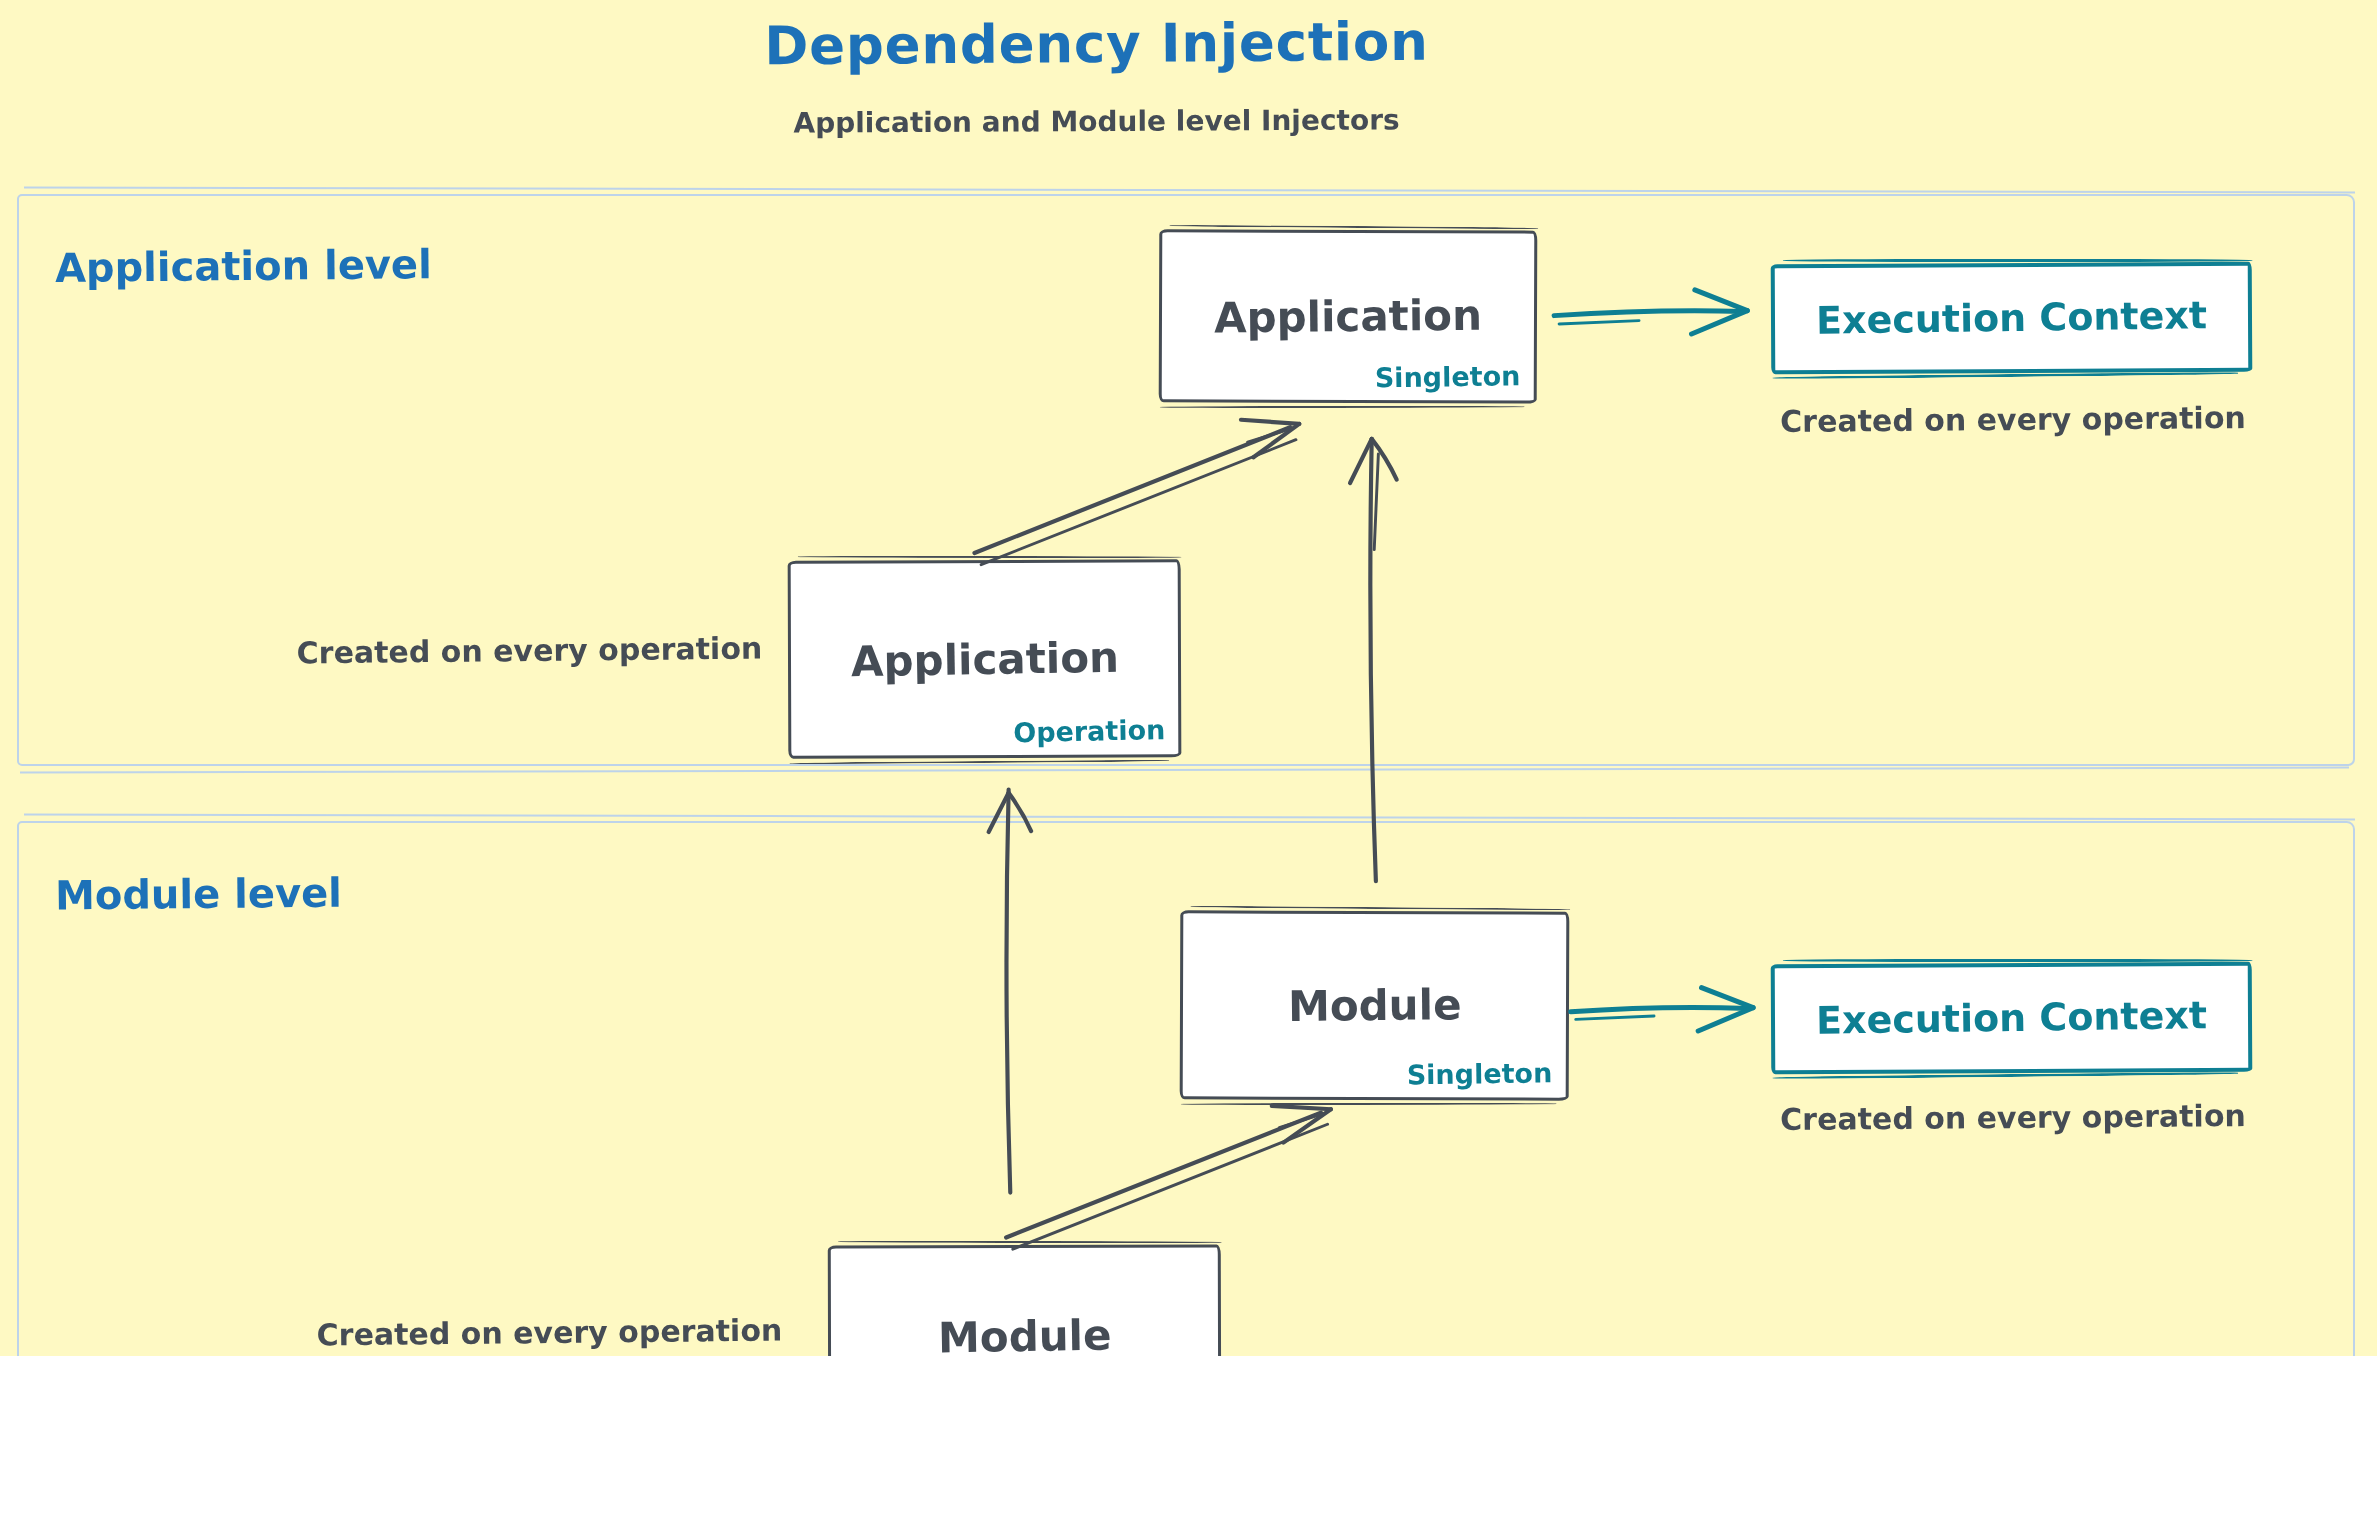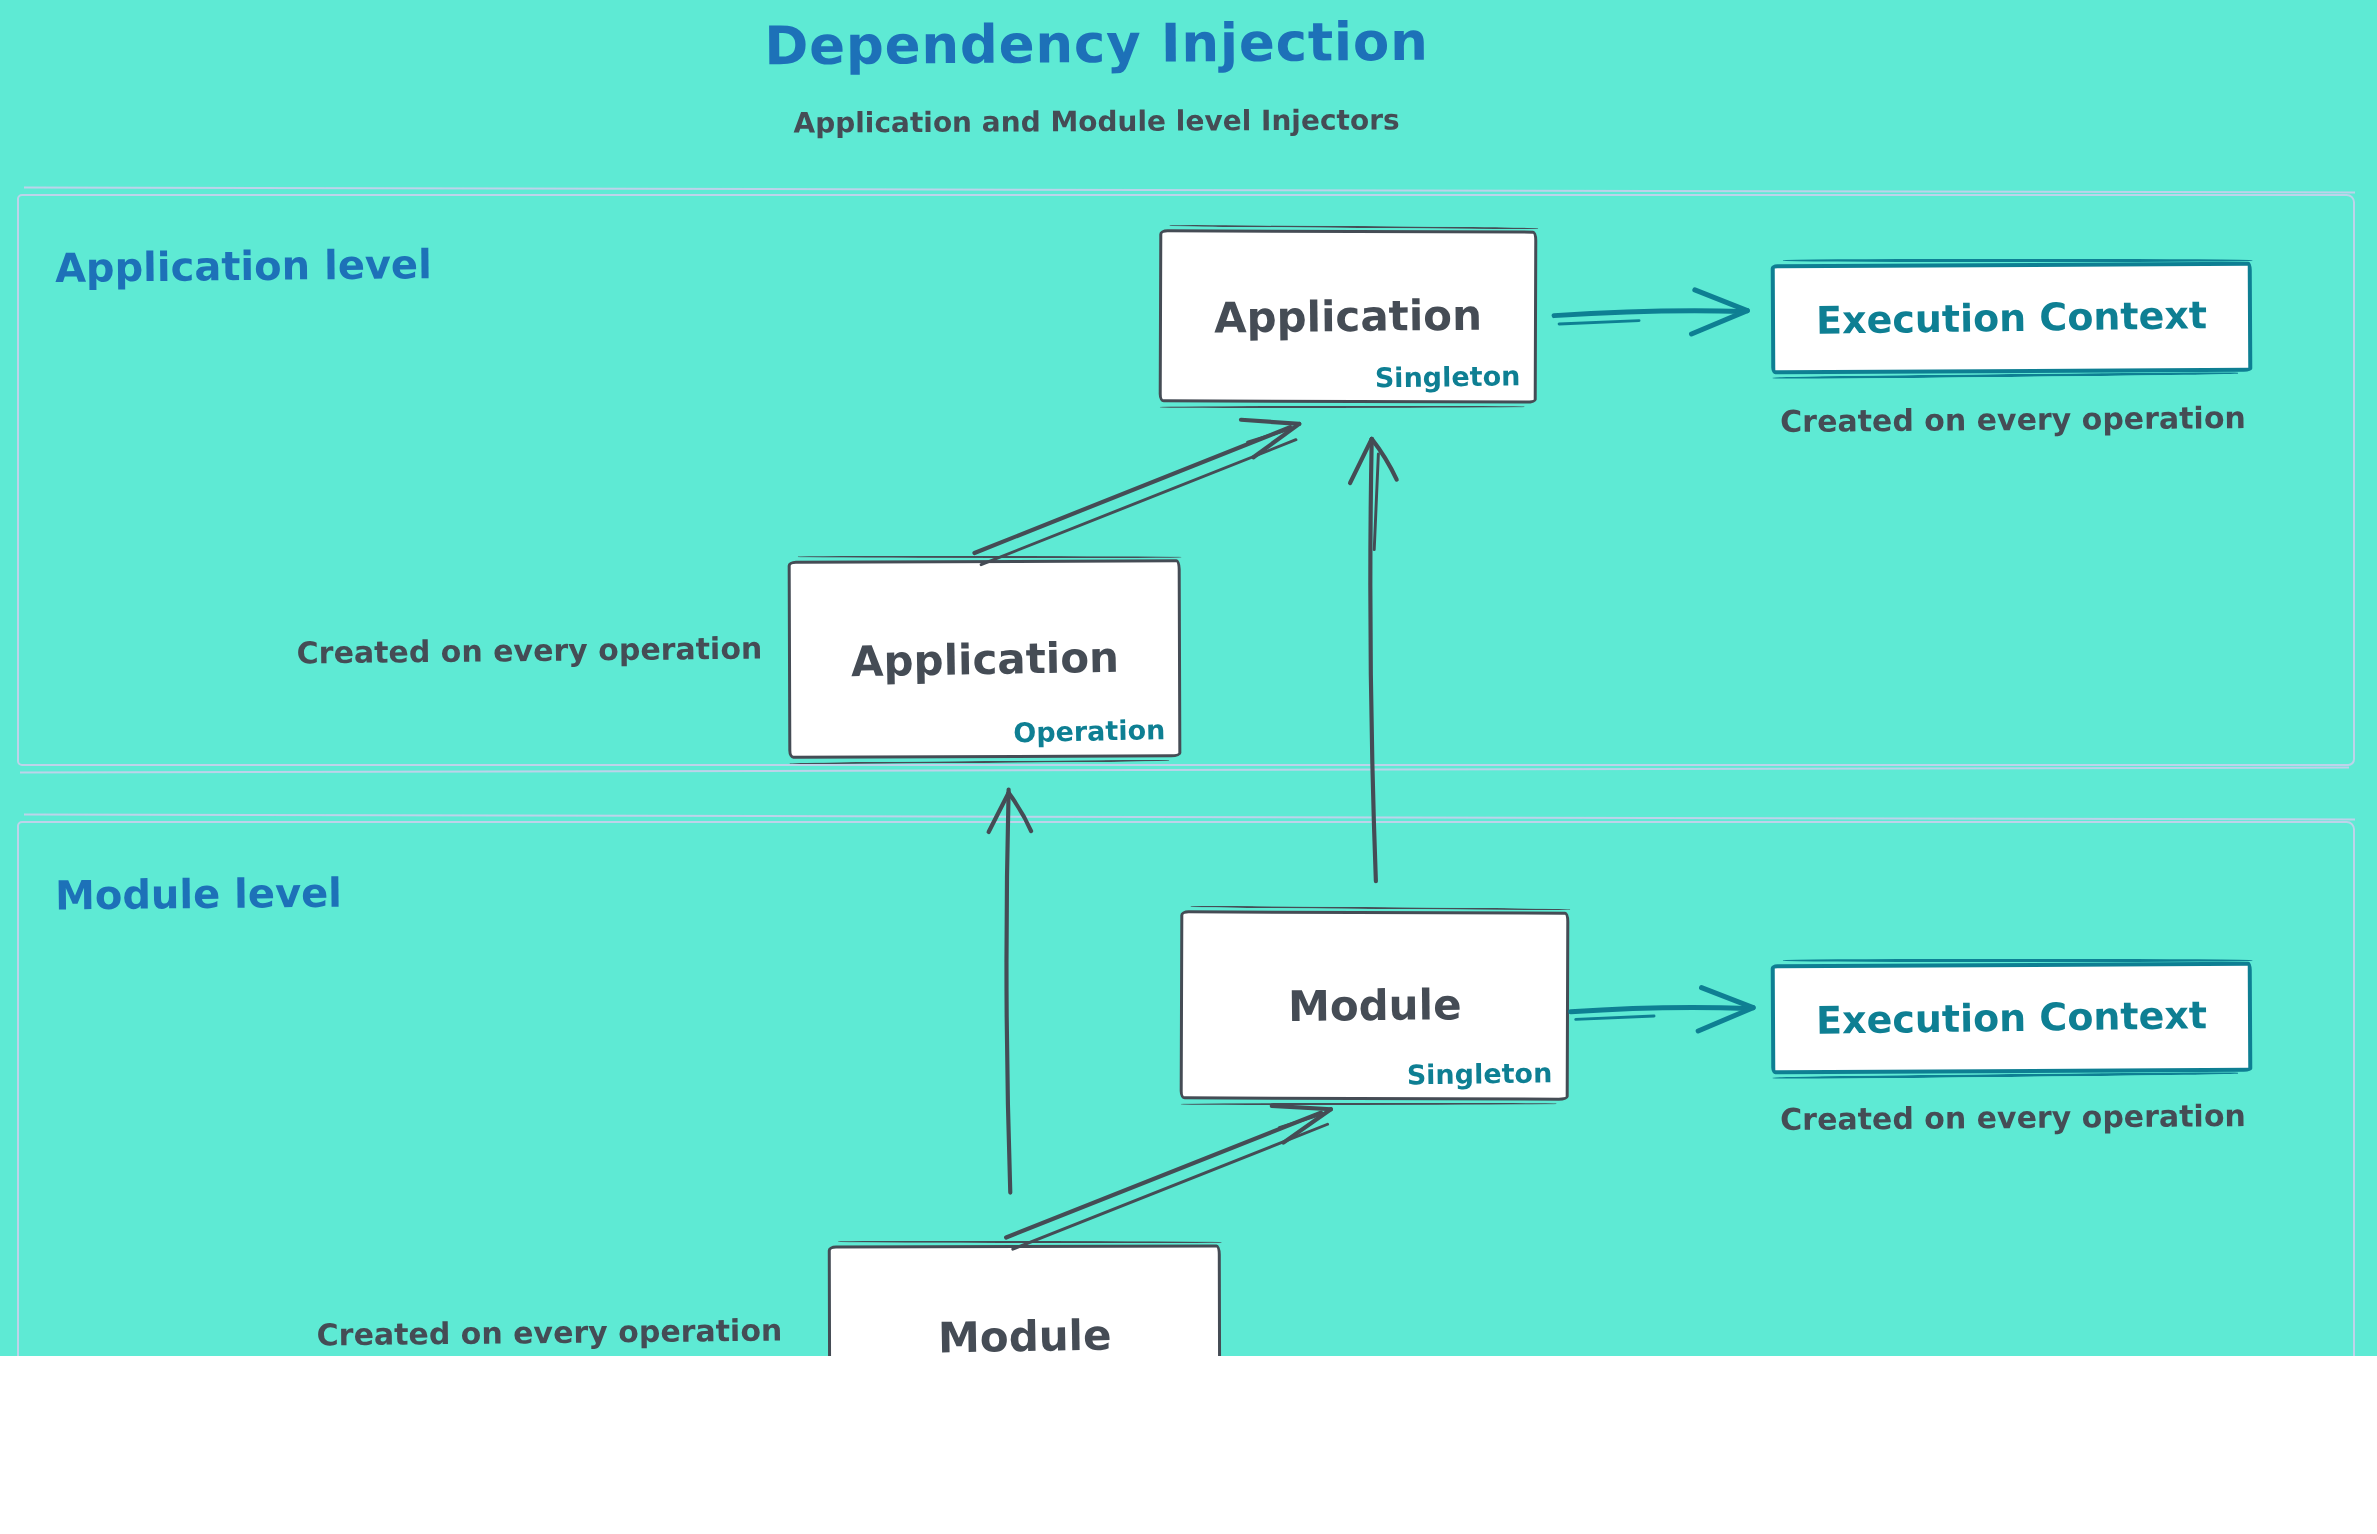--- a/index.html
+++ b/index.html
@@ -1,17 +1,17 @@
 <!DOCTYPE html>
 <html style="font-size:13.3px"><head>
 <meta charset="utf-8">
 <style>
   html,body{margin:0;padding:0;background:#ffffff;}
   #canvas{
-    position:relative;width:2377px;height:1356px;background:#5eead4;overflow:hidden;
+    position:relative;width:2377px;height:1356px;background:#fef9c3;overflow:hidden;
     font-family:"DejaVu Sans","Liberation Sans",sans-serif;
     text-decoration:underline;
     --blue:#1d71b8;--teal:#0e7f93;--ink:#454c55;--frame:#bdd3ea;
   }
   .abs{position:absolute;}
   
   .title{left:750px;top:13.3px;width:693px;text-align:center;font-size:53px;font-weight:bold;
          color:var(--blue);letter-spacing:0.8px;transform:rotate(-0.4deg);}
   .subtitle{left:750px;top:105px;width:693px;text-align:center;font-size:28px;font-weight:bold;
          color:var(--ink);transform:rotate(-0.3deg);}

